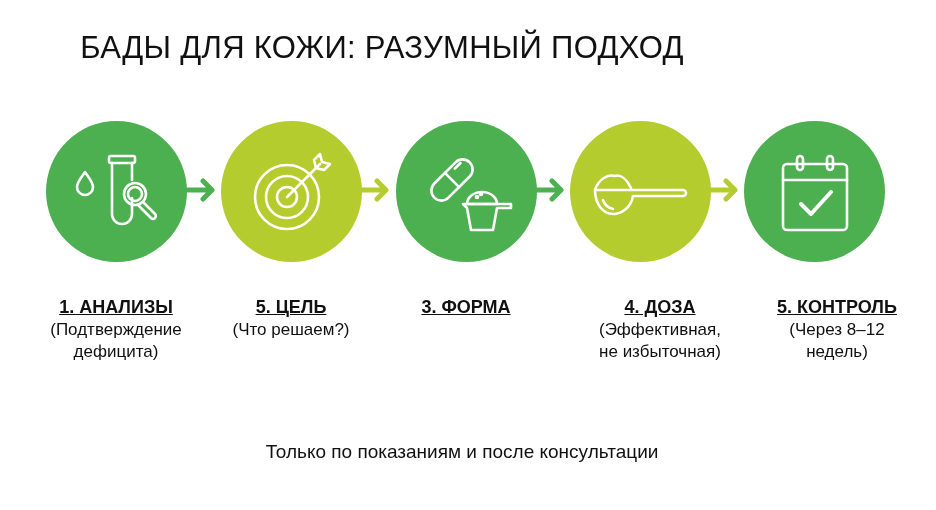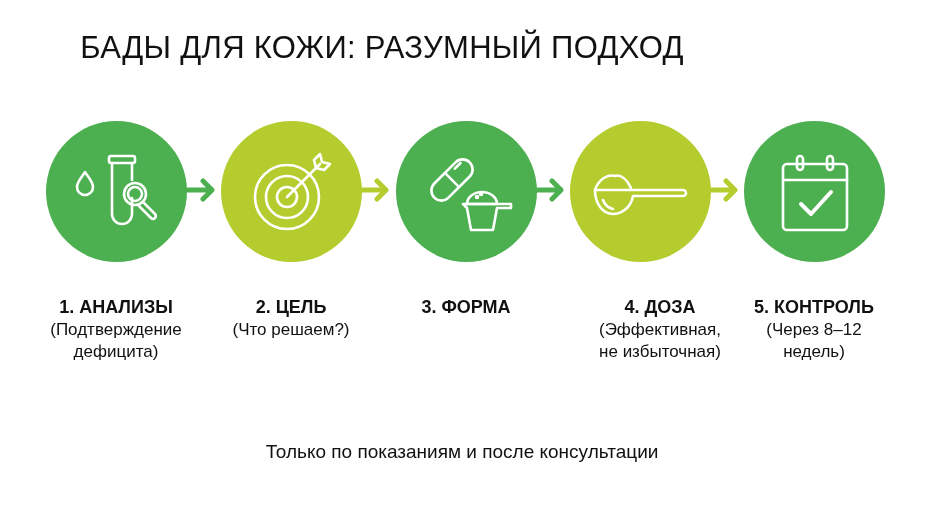--- a/index.html
+++ b/index.html
@@ -15,21 +15,21 @@
     position: absolute; top: 121px; width: 141px; height: 141px; border-radius: 50%;
     display: flex; align-items: center; justify-content: center;
   }
   .step-circle svg { width: 100px; height: 100px; }
   .dark { background: #4caf50; }
   .light { background: #b5cc2e; }
   .arrow { position: absolute; top: 177px; width: 30px; height: 26px; }
   .label {
     position: absolute; top: 296px; width: 180px; text-align: center; font-size: 17px; line-height: 22px;
   }
-  .label .head { font-weight: bold; font-size: 18px; display: block; margin-bottom: 1px; }
+  .label .head { font-weight: bold; font-size: 18px; display: block; margin-bottom: 1px; text-decoration: underline; }
   .label .sub { display: block; white-space: pre-line; }
   .footer {
     position: absolute; left: 0; top: 441px; width: 924px; text-align: center; font-size: 19px; color: #111;
   }
 </style>
 </head>
 <body>
 
 <div class="title">БАДЫ ДЛЯ КОЖИ: РАЗУМНЫЙ ПОДХОД</div>
 
@@ -98,30 +98,30 @@
     <path d="M36 62 L46 72 L66 50" stroke-width="4"></path>
   </svg>
 </div>
 
 <div class="label" style="left:26px">
   <span class="head">1. АНАЛИЗЫ</span>
   <span class="sub">(Подтверждение
 дефицита)</span>
 </div>
 <div class="label" style="left:201px">
-  <span class="head">2. ЦЕЛЬ</span>
+  <span class="head">5. ЦЕЛЬ</span>
   <span class="sub">(Что решаем?)</span>
 </div>
 <div class="label" style="left:376px">
   <span class="head">3. ФОРМА</span>
 </div>
 <div class="label" style="left:570px">
   <span class="head">4. ДОЗА</span>
   <span class="sub">(Эффективная,
 не избыточная)</span>
 </div>
-<div class="label" style="left:724px">
+<div class="label" style="left:747px">
   <span class="head">5. КОНТРОЛЬ</span>
   <span class="sub">(Через 8–12
 недель)</span>
 </div>
 
 <div class="footer">Только по показаниям и после консультации</div>
 
 </body></html>

